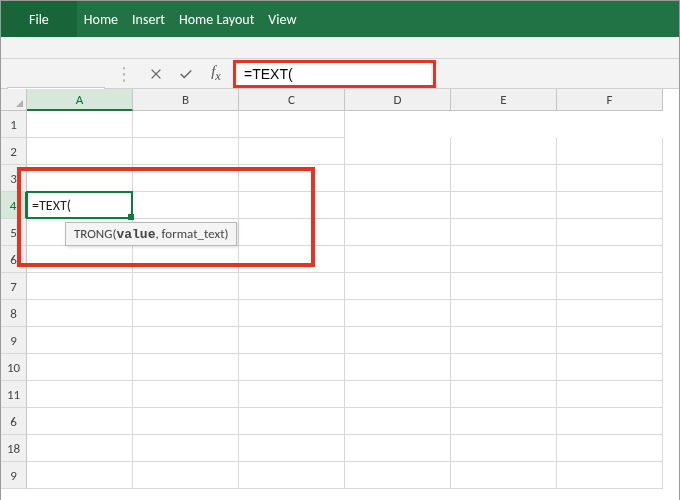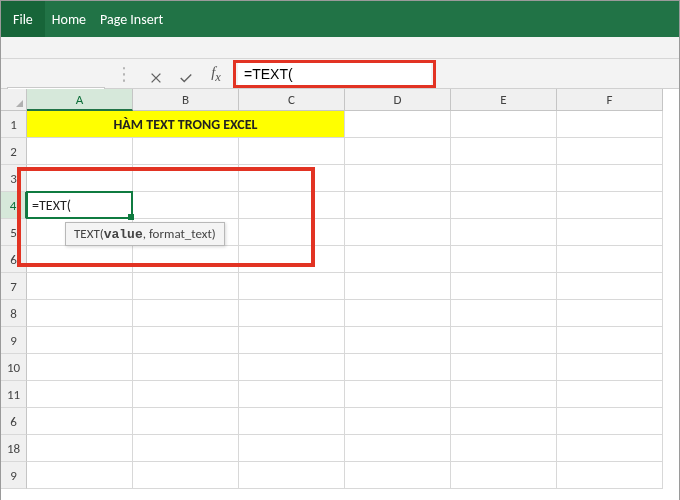--- a/index.html
+++ b/index.html
@@ -1,31 +1,31 @@
 <!DOCTYPE html>
 <html><head>
 <meta charset="utf-8">
 <style>
   * { box-sizing: border-box; margin: 0; padding: 0; }
   html, body { width: 680px; height: 500px; font-family: "Segoe UI", Calibri, Arial, sans-serif; font-size: 14px; background: #fff; overflow: hidden; }
 
   
   .ribbon { display: flex; align-items: stretch; background: #217346; color: #fff; height: 36px; }
-  .ribbon .file-tab { background: #176539; padding: 0 12px; display: flex; align-items: center; cursor: pointer; }
+  .ribbon .file-tab { background: #176539; padding: 0 28px; display: flex; align-items: center; cursor: pointer; }
   .ribbon .tab { padding: 0 7px; display: flex; align-items: center; cursor: pointer; }
   .ribbon-shadow { height: 22px; background: #f3f3f3; border-bottom: 1px solid #d6d6d6; }
 
   
   .fbar { display: flex; align-items: center; height: 30px; background: #f3f3f3; border-bottom: 1px solid #d0d0d0; padding: 0 6px; gap: 4px; }
   .namebox-wrap { display:flex; align-items:flex-end; background:#fff; border:1px solid #c9c9c9; height:22px;margin-top:48px; }
   .namebox { width: 80px; height: 20px; border: none; padding: 0 6px; font-size: 13px; outline:none; }
   .dropdown-btn { width:16px; height:20px; display:flex; align-items:center; justify-content:center; color:#888; cursor:pointer; }
   .dropdown-btn svg { width:8px; height:8px; }
   .sep { color:#b0b0b0; font-size:18px; padding:0 6px; user-select:none; }
-  .fbtn { width:26px; height:22px; display:flex; align-items:flex-end; justify-content:center; color:#626262; cursor:pointer; }
+  .fbtn { width:26px; height:22px; display:flex; align-items:center; justify-content:center; color:#626262; cursor:pointer; }
   .fbtn svg { width:14px; height:14px; }
   .fx { font-style: italic; font-family: "Times New Roman", serif; font-size:15px; color:#555; padding:0 4px; }
   .formula-input-wrap { flex:1; display:flex; align-items:center; }
   .formula-input { flex:0 0 120px; height:22px; background:#fff; border:none; padding:0 6px; font-size:14px; outline:none; }
   .red-box-1 { border: 3px solid #e23323; display:flex; align-items:center; padding:0 2px; }
 
   
   .grid-area { position:relative; height: calc(500px - 36px - 22px - 30px); overflow:hidden; background:#fff; }
   .corner { position:absolute; left:0; top:0; width:26px; height:22px; background:#f0f0f0; border-right:1px solid #c5c5c5; border-bottom:1px solid #c5c5c5; }
   .corner::after { content:""; position:absolute; right:3px; bottom:3px; width:0; height:0; border-left:7px solid transparent; border-bottom:7px solid #b0b0b0; }
@@ -54,21 +54,23 @@
   .grid-border { border:1px solid #9a9a9a; }
 </style>
 </head>
 <body>
 
 <div class="grid-border" style="width:680px;height:500px;">
 
   <div class="ribbon">
     <div class="file-tab">File</div>
     <div class="tab">Home</div>
-    <div class="tab">Page Insert</div>
+    <div class="tab">Insert</div>
+    <div class="tab">Home Layout</div>
+    <div class="tab">View</div>
   </div>
   <div class="ribbon-shadow"></div>
 
   <div class="fbar">
     <div class="namebox-wrap">
       <input class="namebox" value="SUM" style="">
       <div class="dropdown-btn">
         <svg viewBox="0 0 10 10">
             <path d="M1 3 L5 7 L9 3" fill="none" stroke="currentColor" stroke-width="1.3"></path>
           </svg>
@@ -120,21 +122,20 @@
       <div class="rh">10</div>
       <div class="rh">11</div>
       <div class="rh">6</div>
       <div class="rh">18</div>
       <div class="rh">9</div>
     </div>
 
     <div class="cells">
 
       <div class="row">
-        <div class="cell merged-title">HÀM TEXT TRONG EXCEL</div>
         <div class="cell"></div>
         <div class="cell"></div>
         <div class="cell"></div>
       </div>
 
       <div class="row">
           <div class="cell"></div>
           <div class="cell"></div>
           <div class="cell"></div>
           <div class="cell"></div>
@@ -237,20 +238,20 @@
           <div class="cell"></div>
           <div class="cell"></div>
         </div>
 
       <div class="active-cell" style="left:-1px; top:80px; width:107px; height:28px;">
         <span>=TEXT(</span>
         <div class="fill-handle"></div>
       </div>
 
       <div class="tooltip" style="left:38px; top:111px;">
-        <span class="fn">TEXT(</span><span class="arg-active">value</span><span>, format_text)</span>
+        <span class="fn">TRONG(</span><span class="arg-active">value</span><span>, format_text)</span>
       </div>
 
       <div class="red-box-2" style="left:-10px; top:56px; width:298px; height:100px;"></div>
     </div>
   </div>
 
 </div>
 
 </body></html>

